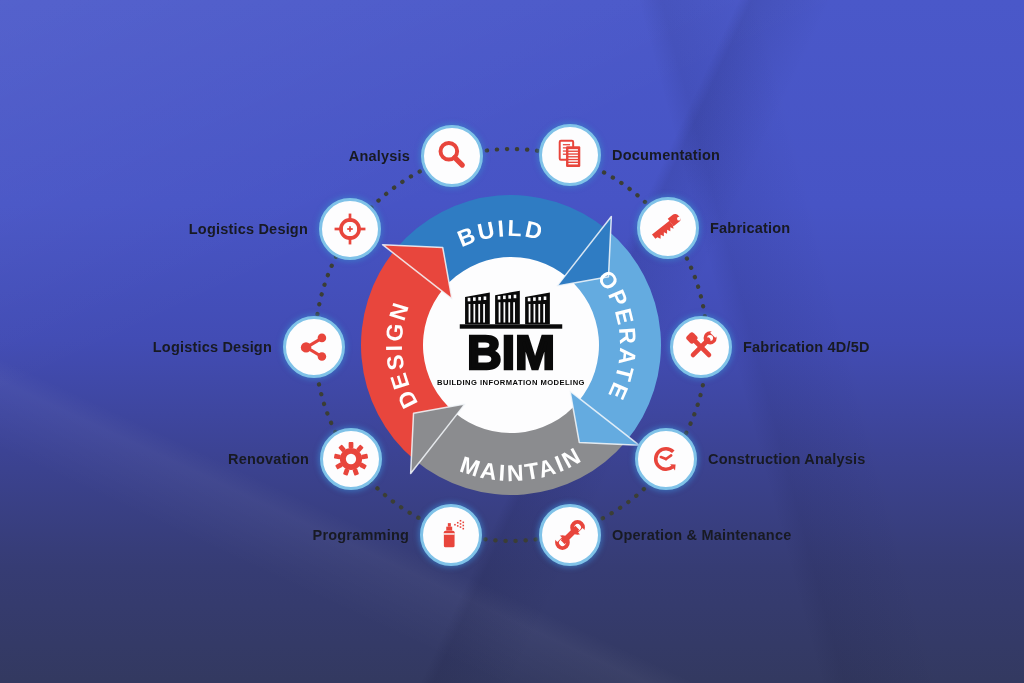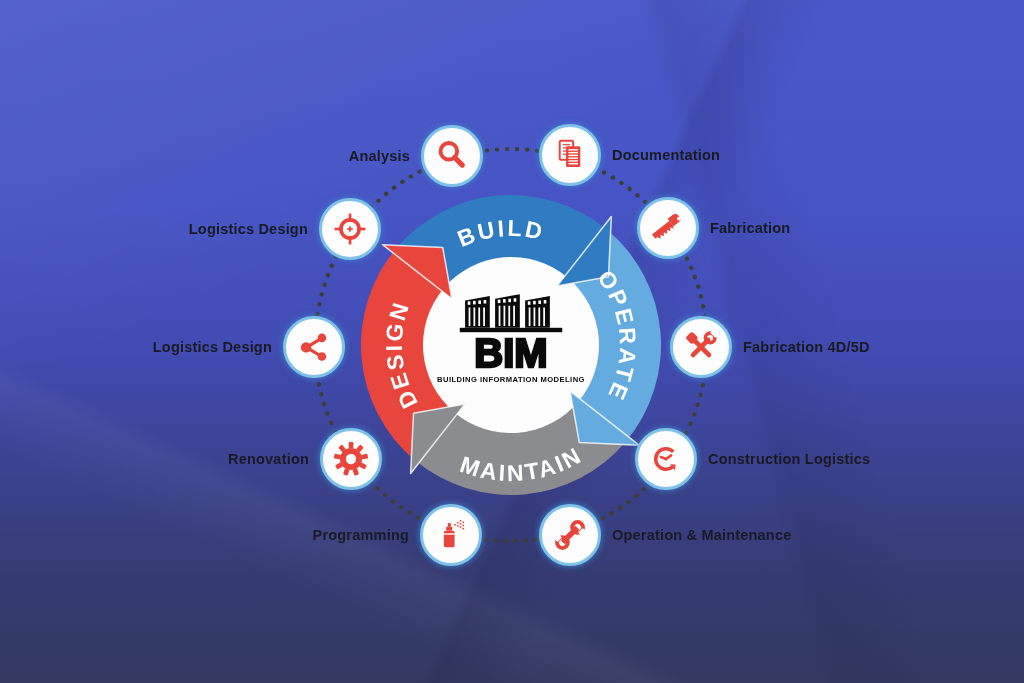--- a/index.html
+++ b/index.html
@@ -35,21 +35,21 @@
   .side-right{left:42px;text-align:left;}
   
   .if{fill:var(--red,#e8453c);}
   .is{stroke:var(--red,#e8453c);fill:none;}
   .wf{fill:#fdfdfe;}
   .ws{stroke:#fdfdfe;fill:none;}
   
   .logo{position:absolute;left:511px;top:336px;transform:translate(-50%,-50%);
         width:200px;text-align:center;color:#0a0a0a;}
   .logo .bsvg{width:106px;height:48px;display:block;margin:0 auto;}
-  .logo-text{font-size:40px;font-weight:bold;line-height:.88;letter-spacing:0px;
+  .logo-text{font-size:48px;font-weight:bold;line-height:.88;letter-spacing:0px;
              -webkit-text-stroke:2.5px #0a0a0a;}
   .logo-sub{font-size:7.6px;font-weight:bold;letter-spacing:.45px;margin-top:4px;}
 </style>
 </head>
 <body>
 
 <div class="stage" style="--red: #e8453c; --labelcol: #181a23;">
 
   <svg class="wheel" id="wheel-svg" viewBox="0 0 1024 683">
       <circle cx="511" cy="345" r="196" fill="none" stroke="#3b3e35" stroke-width="4.2" stroke-dasharray="0.3 9.8" stroke-linecap="round"></circle>
@@ -218,21 +218,21 @@
           <rect x="21" y="2.5" width="6" height="8" rx="1.2" transform="rotate(280 24 24)"></rect>
           <rect x="21" y="2.5" width="6" height="8" rx="1.2" transform="rotate(320 24 24)"></rect>
           <circle cx="24" cy="24" r="14"></circle>
         </g>
         <circle class="wf" cx="24" cy="24" r="6.5"></circle>
       </svg>
     </div>
   </div>
 
   <div class="node" style="left:666px;top:459px">
-    <div class="nlabel side-right">Construction Logistics</div>
+    <div class="nlabel side-right">Construction Analysis</div>
     <div class="circle">
       <svg viewBox="0 0 48 48">
         <path class="is" d="M33.19 14.81 A13 13 0 1 0 32.36 33.96" stroke-width="4.5"></path>
         <polygon class="if" points="35.39,38.58 29.23,30.7 36.12,31"></polygon>
         <line class="is" x1="24" y1="24" x2="30.5" y2="19.5" stroke-width="3.4" stroke-linecap="round"></line>
         <line class="is" x1="24" y1="24" x2="17.5" y2="21.5" stroke-width="3.4" stroke-linecap="round"></line>
       </svg>
     </div>
   </div>
 

